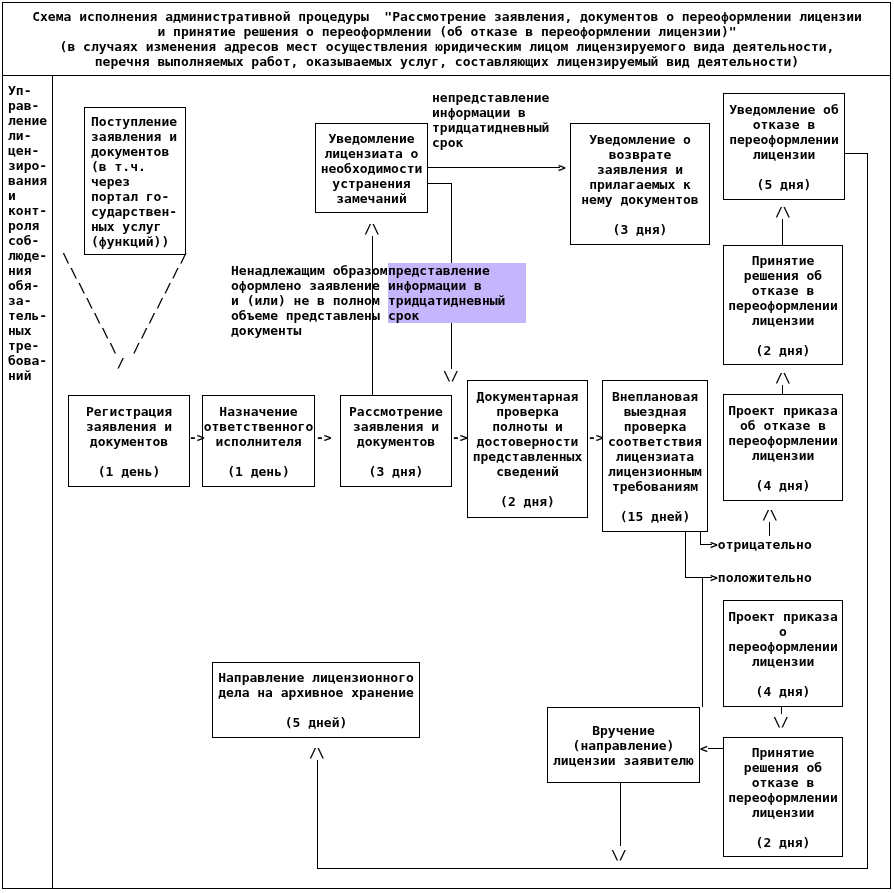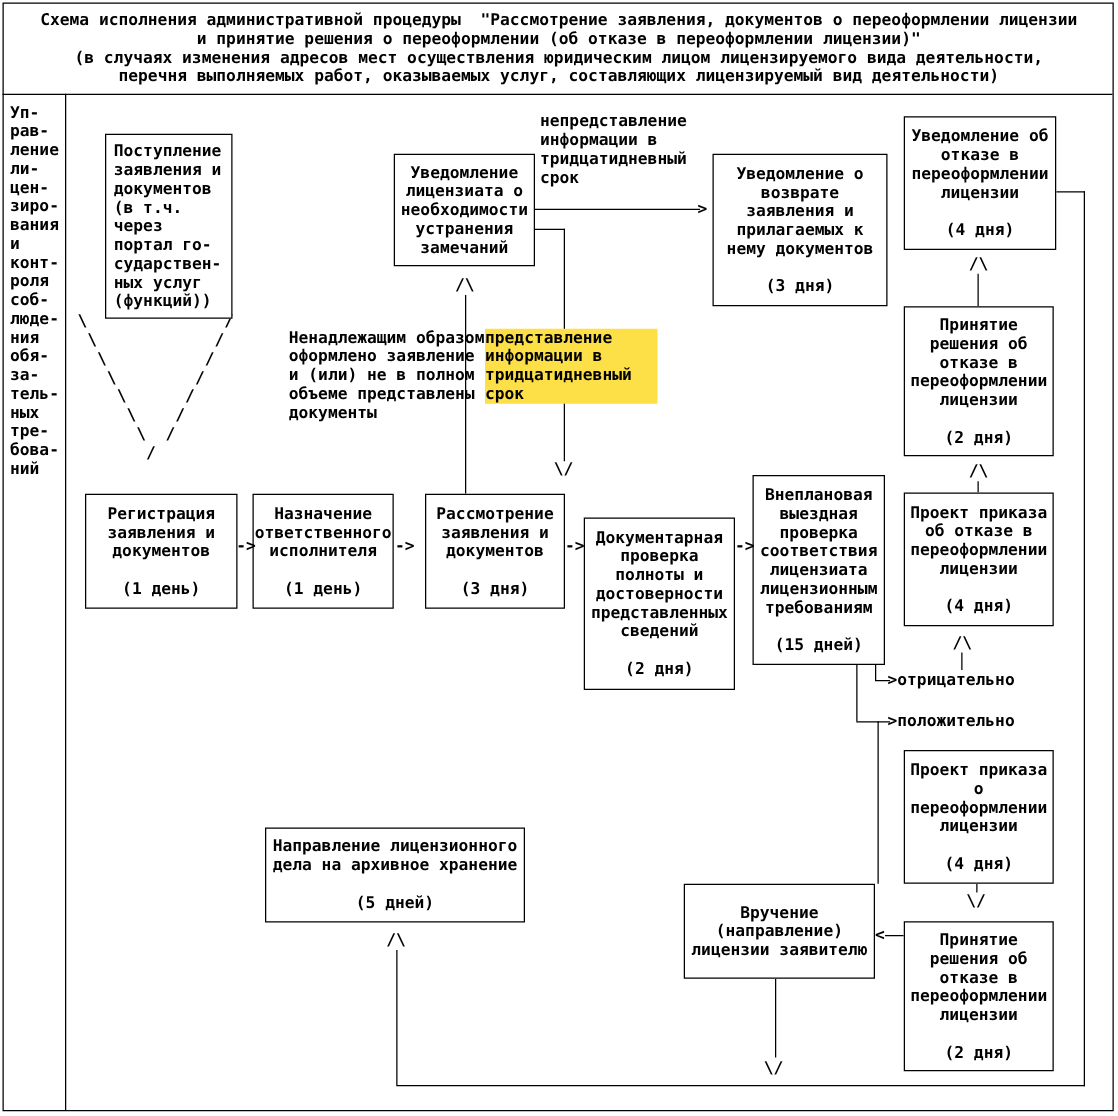--- a/index.html
+++ b/index.html
@@ -7,21 +7,21 @@
     position:relative;width:894px;height:893px;background:#fff;overflow:hidden;
     font-family:"DejaVu Sans Mono","Liberation Mono",monospace;
     font-weight:bold;color:#000;font-size:13px;line-height:15px;
   }
   .frame{position:absolute;border:1px solid #000;background:transparent;}
   .node{position:absolute;border:1px solid #000;background:#fff;display:flex;align-items:center;justify-content:center;}
   .node .node-text{white-space:pre;text-align:center;}
   .node.align-left{justify-content:flex-start;padding-left:6px;}
   .node.align-left .node-text{text-align:left;}
   .lbl{position:absolute;white-space:pre;text-align:left;}
-  .lbl.bg{background:#fde047;}
+  .lbl.bg{background:#c4b5fd;}
   .lbl.left{text-align:left;}
   .glyph{position:absolute;white-space:pre;}
   .cline{position:absolute;background:#000;}
   .vshape{position:absolute;white-space:pre;}
   #title{position:absolute;left:6px;top:9px;width:882px;text-align:center;white-space:pre;}
   #sidebar-text{position:absolute;left:8px;top:83px;white-space:pre;}
 </style>
 </head>
 <body>
 
@@ -109,21 +109,21 @@
 нему документов
 
 (3 дня)</div>
       </div>
       <div class="node" style="left: 723px; top: 93px; width: 120px; height: 105px;">
         <div class="node-text">Уведомление об
 отказе в
 переоформлении
 лицензии
 
-(4 дня)</div>
+(5 дня)</div>
       </div>
       <div class="node" style="left: 723px; top: 245px; width: 118px; height: 118px;">
         <div class="node-text">Принятие
 решения об
 отказе в
 переоформлении
 лицензии
 
 (2 дня)</div>
       </div>
@@ -149,21 +149,21 @@
 
 (1 день)</div>
       </div>
       <div class="node" style="left: 340px; top: 395px; width: 110px; height: 90px;">
         <div class="node-text">Рассмотрение
 заявления и
 документов
 
 (3 дня)</div>
       </div>
-      <div class="node" style="left: 467px; top: 380px; width: 119px; height: 136px; margin-top: 34px;">
+      <div class="node" style="left: 467px; top: 380px; width: 119px; height: 136px;">
         <div class="node-text">Документарная
 проверка
 полноты и
 достоверности
 представленных
 сведений
 
 (2 дня)</div>
       </div>
       <div class="node" style="left: 602px; top: 380px; width: 104px; height: 150px;">

